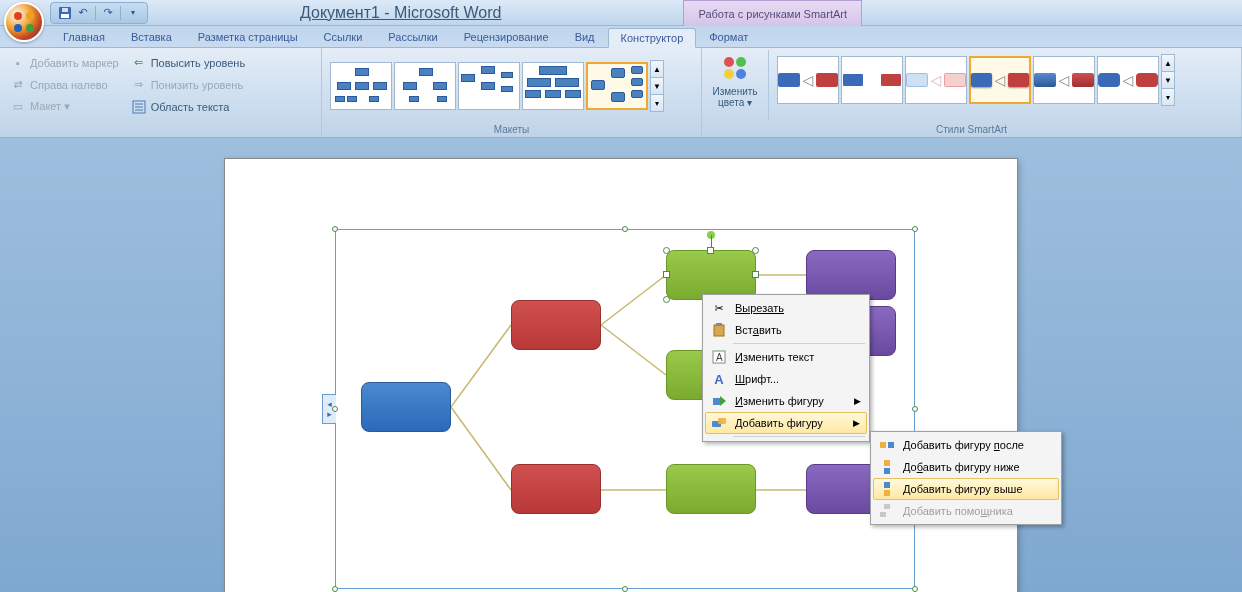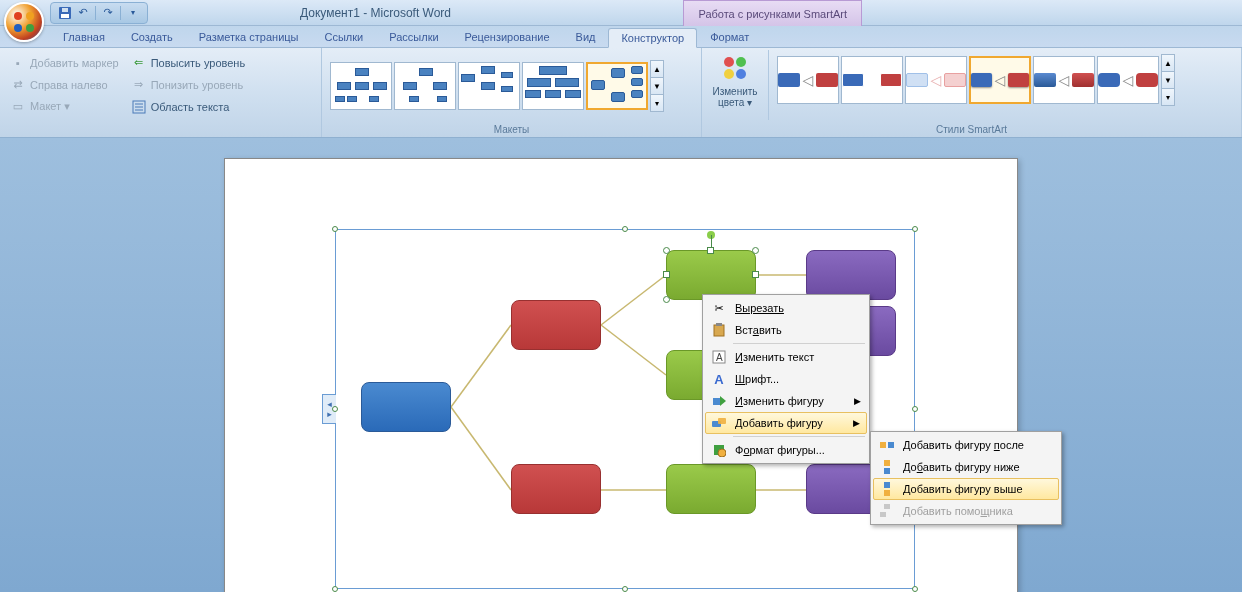--- a/index.html
+++ b/index.html
@@ -5,21 +5,21 @@
 * { box-sizing: border-box; margin: 0; padding: 0; font-family: "Segoe UI", Tahoma, sans-serif; }
 body { width: 1242px; height: 592px; overflow: hidden; background: linear-gradient(to bottom, #b8d3e8, #8fb5d6); }
 
 
 .titlebar { height: 26px; background: linear-gradient(to bottom, #dce9f7, #bfd6ec); display: flex; align-items: center; position: relative; border-bottom: 1px solid #9db8d4; }
 .office-button { width: 40px; height: 40px; border-radius: 50%; background: radial-gradient(circle at 30% 30%, #fff, #f0a030 40%, #c04020 70%, #2050a0); position: absolute; left: 4px; top: 2px; border: 2px solid #fff; z-index: 10; box-shadow: 0 1px 3px rgba(0,0,0,0.3); display: flex; align-items: center; justify-content: center; }
 .office-button svg { width: 24px; height: 24px; }
 .qat { margin-left: 50px; display: flex; align-items: center; gap: 2px; height: 22px; background: linear-gradient(to bottom, #c8dcf0, #a8c8e4); border-radius: 4px; padding: 0 6px; border: 1px solid #8ab0d4; }
 .qat-btn { width: 16px; height: 16px; display: flex; align-items: center; justify-content: center; font-size: 11px; color: #2a5a9a; cursor: pointer; }
 .qat-sep { width: 1px; height: 14px; background: #8ab0d4; margin: 0 2px; }
-.title-text { position: absolute; left: 50%; transform: translateX(-50%); font-size: 12px; color: #3a5a7a; left: 300px; transform: none; }
+.title-text { position: absolute; left: 50%; transform: translateX(-50%); font-size: 16px; color: #3a5a7a; left: 300px; transform: none; text-decoration: underline; }
 .context-tab { position: absolute; right: 380px; top: 0; height: 26px; padding: 0 14px; font-size: 11px; color: #5a4a7a; display: flex; align-items: center; background: linear-gradient(to bottom, #e8dcf4, #d4c4e8); border: 1px solid #b89ad4; border-bottom: none; }
 
 
 .tabs { height: 22px; display: flex; align-items: flex-end; padding-left: 50px; background: linear-gradient(to bottom, #bfd6ec, #c8daf0); border-bottom: 1px solid #9db8d4; }
 .tab { padding: 3px 12px; font-size: 11px; color: #3a5a9a; cursor: pointer; border: 1px solid transparent; }
 .tab.active { background: #e4edf7; border: 1px solid #9db8d4; border-bottom: 1px solid #e4edf7; border-radius: 3px 3px 0 0; margin-bottom: -1px; }
 
 
 .ribbon { height: 90px; background: linear-gradient(to bottom, #e4edf7, #d0e0f0 50%, #c0d4e8); display: flex; border-bottom: 1px solid #8fb0d0; }
 .group { border-right: 1px solid #b0c8e0; display: flex; flex-direction: column; justify-content: space-between; padding: 2px 4px 0 4px; }
@@ -100,21 +100,21 @@
     <div class="qat-btn">↷</div>
     <div class="qat-sep"></div>
     <div class="qat-btn" style="font-size:8px;">▾</div>
   </div>
   <div class="title-text">Документ1 - Microsoft Word</div>
   <div class="context-tab">Работа с рисунками SmartArt</div>
 </div>
 
 <div class="tabs">
   <div class="tab">Главная</div>
-  <div class="tab">Создать</div>
+  <div class="tab">Вставка</div>
   <div class="tab">Разметка страницы</div>
   <div class="tab">Ссылки</div>
   <div class="tab">Рассылки</div>
   <div class="tab">Рецензирование</div>
   <div class="tab">Вид</div>
   <div class="tab active">Конструктор</div>
   <div class="tab">Формат</div>
 </div>
 
 <div class="ribbon">
@@ -367,29 +367,20 @@
           <div class="ctx-icon">
             <svg width="14" height="14">
               <rect x="0" y="5" width="9" height="6" rx="1" fill="#4a8ad0"></rect>
               <rect x="6" y="2" width="8" height="6" rx="1" fill="#f0b040" opacity="0.9"></rect>
             </svg>
           </div>
           <span><span class="u">Д</span>обавить фигуру</span>
           <span class="ctx-arrow">▶</span>
         </div>
       <div class="ctx-sep"></div>
-      <div class="ctx-item">
-          <div class="ctx-icon">
-            <svg width="14" height="14">
-              <rect x="2" y="2" width="10" height="10" fill="#40a040"></rect>
-              <circle cx="10" cy="10" r="4" fill="#f0b040" stroke="#a07020"></circle>
-            </svg>
-          </div>
-          <span>Ф<span class="u">о</span>рмат фигуры...</span>
-        </div>
     </div>
 
     <div class="ctx-menu" style="left:645px;top:272px;min-width:192px;">
       <div class="ctx-item">
           <div class="ctx-icon">
             <svg width="14" height="14">
               <rect x="0" y="4" width="6" height="6" fill="#f0b040"></rect>
               <rect x="8" y="4" width="6" height="6" fill="#4a8ad0"></rect>
             </svg>
           </div>

